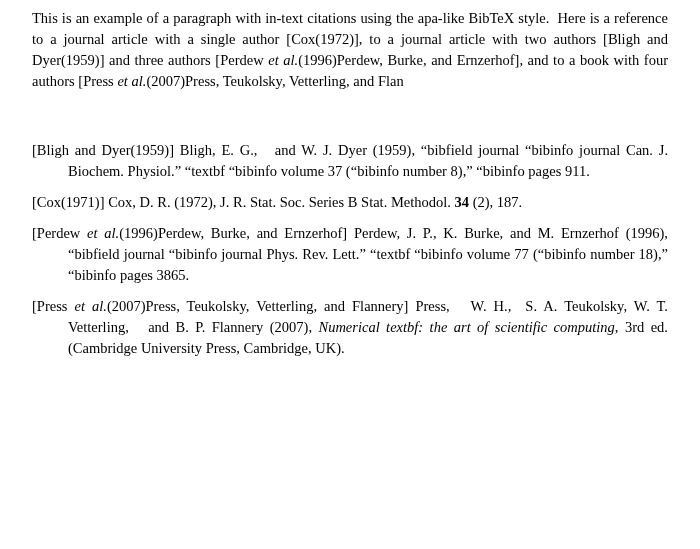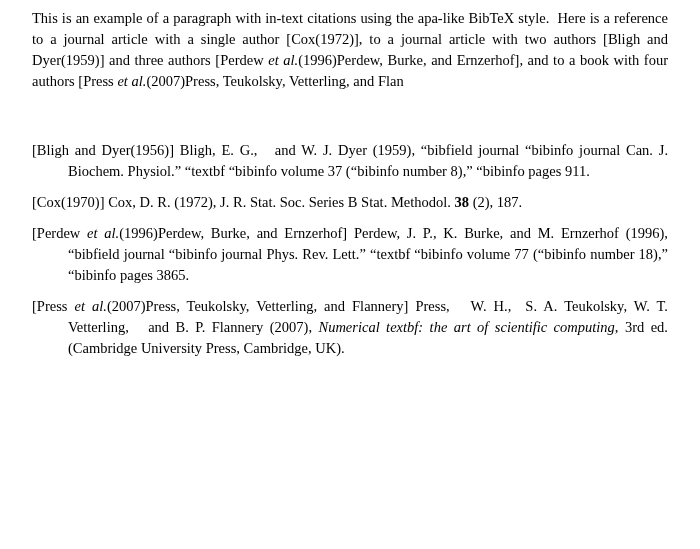--- a/index.html
+++ b/index.html
@@ -53,25 +53,25 @@
 <div class="page">
   <div class="paragraph">
     This is an example of a paragraph with in-text citations using the apa-like BibTeX style.&nbsp; Here is a reference to a journal article with a single author [Cox(1972)], to a journal article with two authors [Bligh and Dyer(1959)] and three authors [Perdew <em>et al.</em>(1996)Perdew, Burke, and Ernzerhof], and to a book with four authors [Press <em>et al.</em>(2007)Press, Teukolsky, Vetterling, and Flan
   </div>
 
   <div class="spacer"></div>
 
   <div class="references">
 
     <div class="ref-entry">
-      <span>[Bligh and Dyer(1956)]</span><span> Bligh, E. G.,&nbsp;&nbsp; and W. J. Dyer (1959), “bibfield journal “bibinfo journal Can. J. Biochem. Physiol.” “textbf “bibinfo volume 37 (“bibinfo number 8),” “bibinfo pages 911.</span>
+      <span>[Bligh and Dyer(1959)]</span><span> Bligh, E. G.,&nbsp;&nbsp; and W. J. Dyer (1959), “bibfield journal “bibinfo journal Can. J. Biochem. Physiol.” “textbf “bibinfo volume 37 (“bibinfo number 8),” “bibinfo pages 911.</span>
     </div>
 
     <div class="ref-entry">
-      <span>[Cox(1970)]</span><span> Cox, D. R. (1972), J. R. Stat. Soc. Series B Stat. Methodol. <strong>38</strong> (2), 187.</span>
+      <span>[Cox(1971)]</span><span> Cox, D. R. (1972), J. R. Stat. Soc. Series B Stat. Methodol. <strong>34</strong> (2), 187.</span>
     </div>
 
     <div class="ref-entry">
       <span>[Perdew <em>et al.</em>(1996)Perdew, Burke, and Ernzerhof]</span><span> Perdew, J. P.,  K. Burke, and M. Ernzerhof (1996), “bibfield journal “bibinfo journal Phys. Rev. Lett.” “textbf “bibinfo volume 77 (“bibinfo number 18),” “bibinfo pages 3865.</span>
     </div>
 
     <div class="ref-entry">
       <span>[Press <em>et al.</em>(2007)Press, Teukolsky, Vetterling, and Flannery]</span><span> Press,&nbsp;&nbsp; W. H.,&nbsp; S. A. Teukolsky, W. T. Vetterling,&nbsp;&nbsp; and B. P. Flannery (2007), <em>Numerical textbf: the art of scientific computing</em>, 3rd ed. (Cambridge University Press, Cambridge, UK).</span>
     </div>
 

